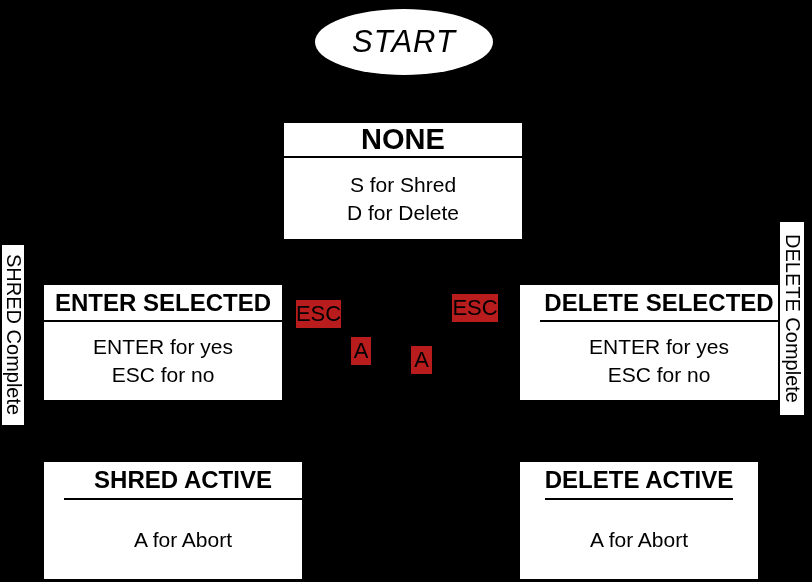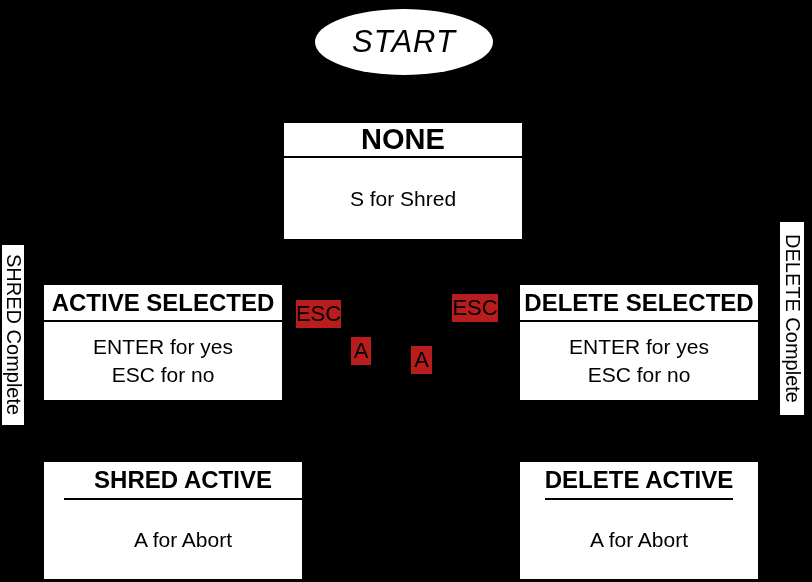--- a/index.html
+++ b/index.html
@@ -88,32 +88,33 @@
 <div class="canvas">
 
   <div class="ellipse-node" style="left:315px; top:9px; width:178px; height:66px;font-style:italic;">
     <span>START</span>
   </div>
 
   <div class="node" style="left:284px; top:123px; width:238px; height:116px;">
     <div class="node-title title-lg">NONE</div>
     <div class="node-body">
       <div class="body-line">S for Shred</div>
+      <div class="body-line">D for Delete</div>
     </div>
   </div>
 
   <div class="node" style="left:44px; top:285px; width:238px; height:115px;">
-    <div class="node-title title-md">ACTIVE SELECTED</div>
+    <div class="node-title title-md">ENTER SELECTED</div>
     <div class="node-body">
       <div class="body-line">ENTER for yes</div>
       <div class="body-line">ESC for no</div>
     </div>
   </div>
 
-  <div class="node" style="left:520px; top:285px; width:238px; height:115px;">
+  <div class="node" style="left:520px; top:285px; width:238px; height:115px;padding-left:20px;">
     <div class="node-title title-md">DELETE SELECTED</div>
     <div class="node-body">
       <div class="body-line">ENTER for yes</div>
       <div class="body-line">ESC for no</div>
     </div>
   </div>
 
   <div class="node" style="left:44px; top:462px; width:238px; height:117px;padding-left:20px;">
     <div class="node-title title-md2">SHRED ACTIVE</div>
     <div class="node-body">

